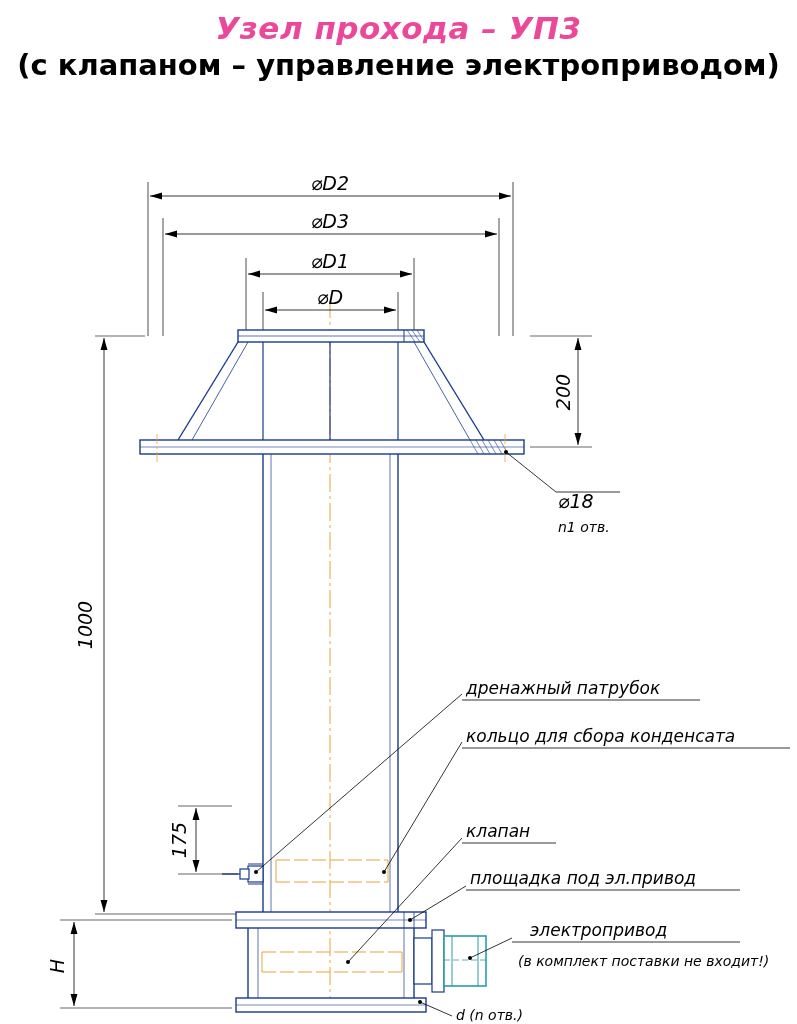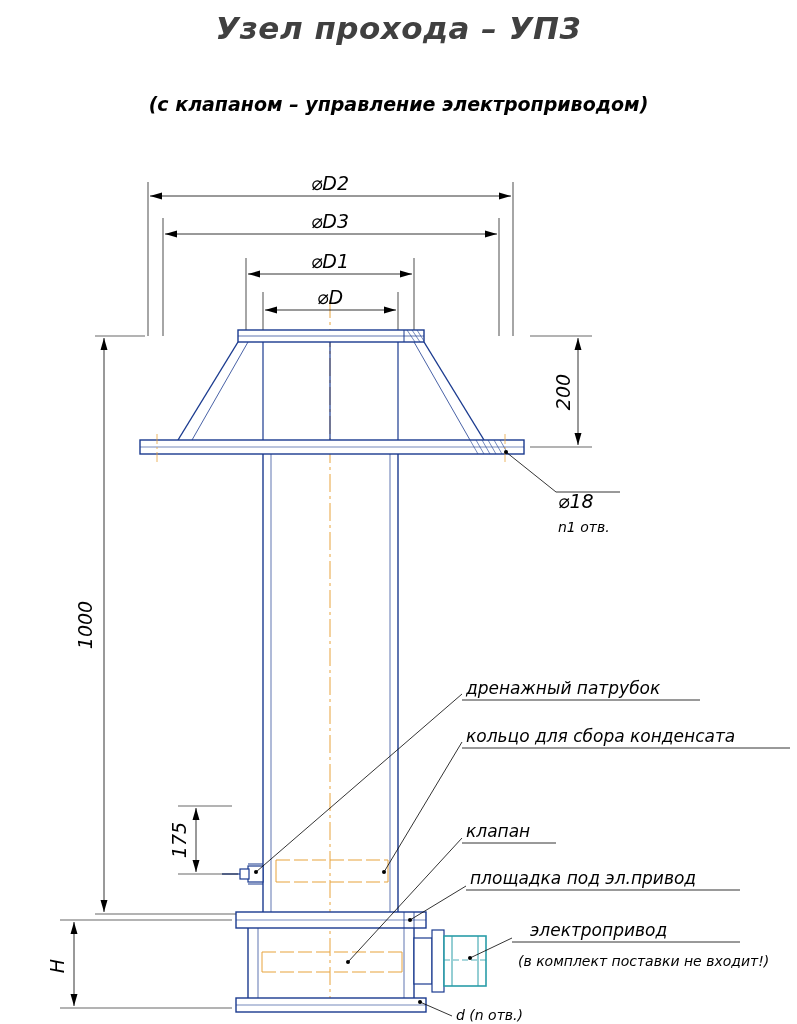--- a/index.html
+++ b/index.html
@@ -22,32 +22,30 @@
     top: 8px;
     left: 0;
     width: 797px;
     text-align: center;
   }
   .title-main {
     font-family: "DejaVu Sans", sans-serif;
     font-size: 31px;
     font-weight: bold;
     font-style: italic;
-    color: #404040;
+    color: #ec4899;
     letter-spacing: 0.5px;
     line-height: 40px;
   }
   .title-sub {
     font-family: "DejaVu Sans", sans-serif;
-    font-size: 19px;
+    font-size: 29px;
     font-weight: bold;
-    font-style: italic;
     color: #000000;
     line-height: 34px;
-    margin-top: 39px;
   }
   svg#drawing {
     position: absolute;
     top: 0;
     left: 0;
   }
   .lbl {
     font-family: "DejaVu Sans", sans-serif;
     font-style: italic;
     fill: #000000;

